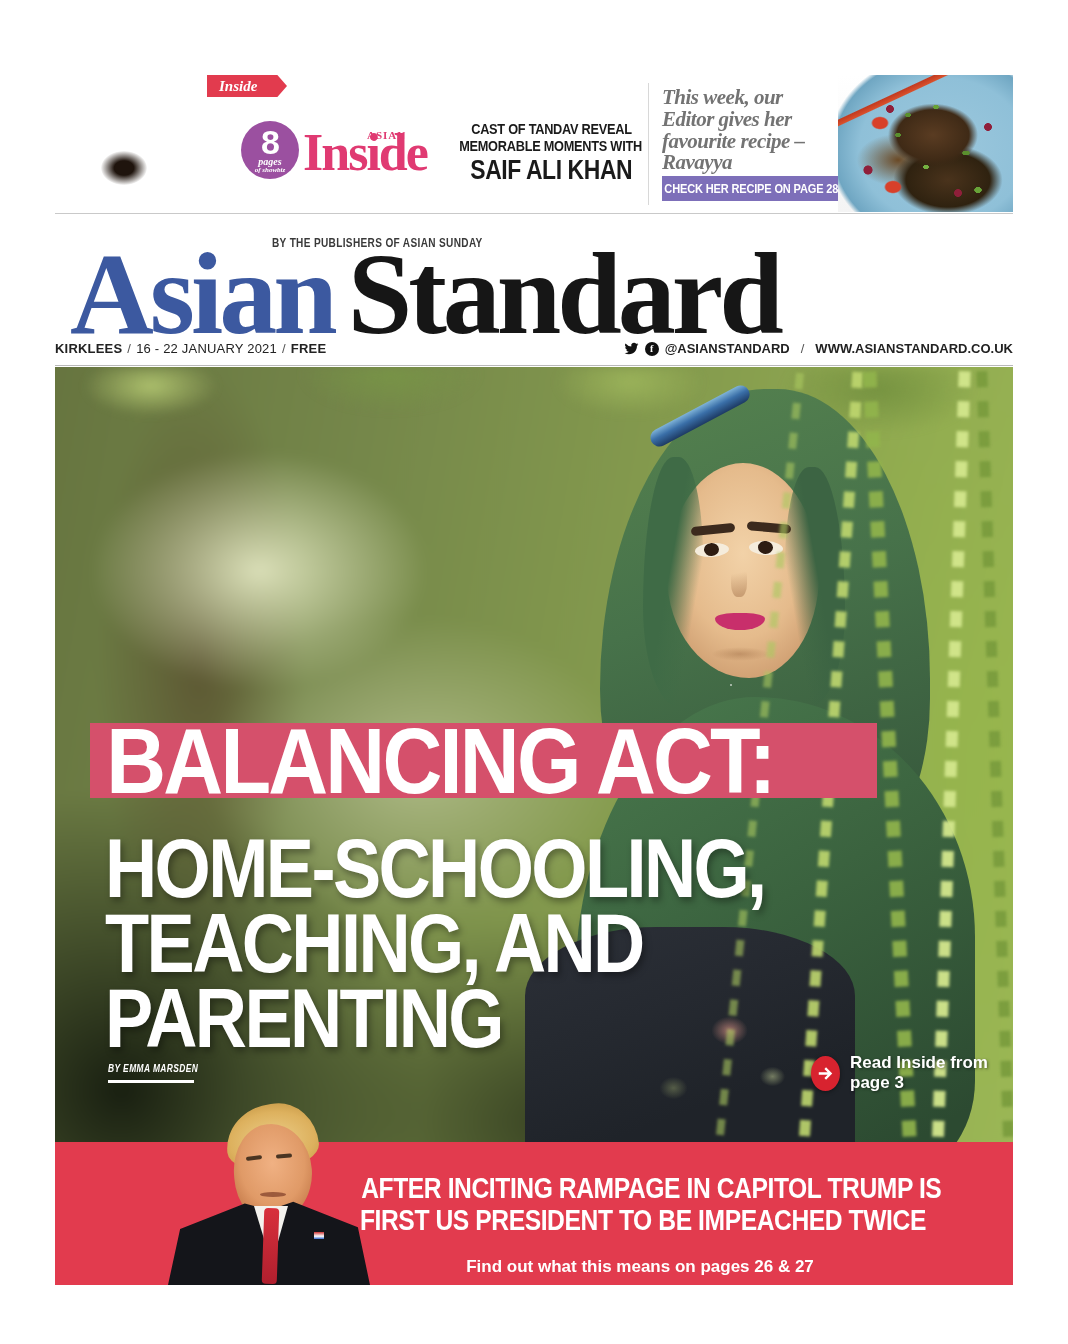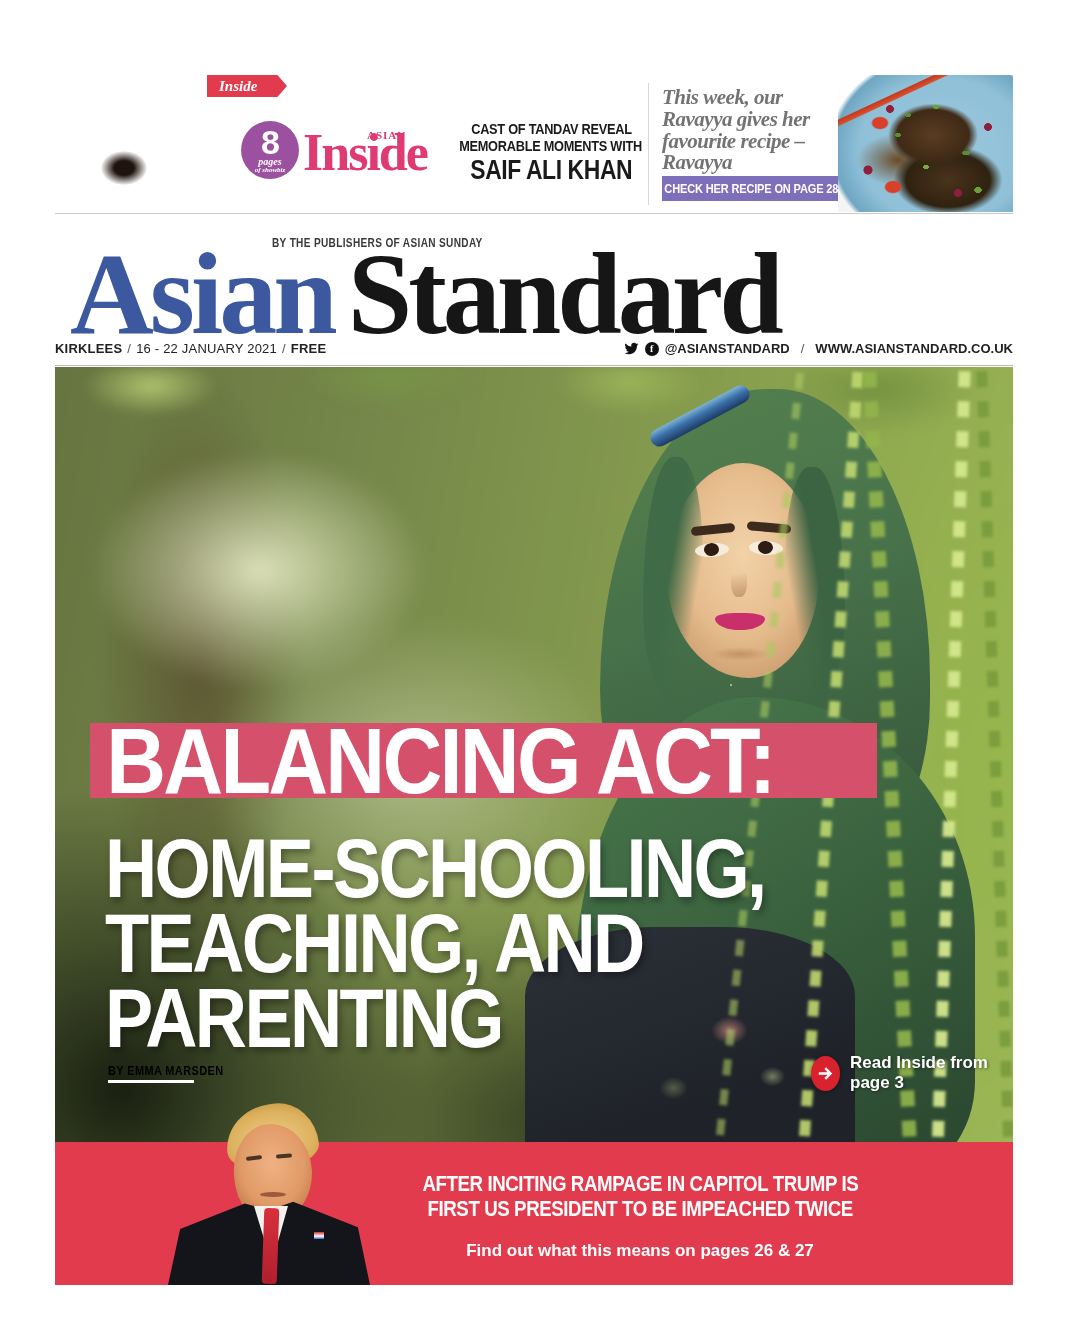--- a/index.html
+++ b/index.html
@@ -161,32 +161,32 @@
   
   #kicker-bar{left:35px;top:356px;width:787px;height:75px;background:var(--kicker_pink);
     display:flex;align-items:center;}
   #kicker-bar span{font-size:92px;font-weight:700;color:#fff;letter-spacing:-3px;
     padding-left:18px;line-height:1;}
   .hl{left:50px;color:#fff;font-weight:700;font-size:84px;line-height:1;letter-spacing:-3px;
     text-shadow:3px 4px 8px rgba(0,0,0,.35);}
   #hl-1{top:459px;}
   #hl-2{top:534px;}
   #hl-3{top:609px;}
-  #byline{left:53px;top:696px;color:#000000;font-size:13px;font-weight:700;letter-spacing:.5px;}
+  #byline{left:53px;top:696px;color:#ffffff;font-size:10px;font-weight:700;letter-spacing:.5px;font-style:italic;}
   #byline-rule{left:53px;top:713px;width:86px;height:3px;background:#fff;}
   #read-inside{left:756px;top:686px;display:flex;align-items:center;gap:10px;cursor:pointer;}
   #read-circle{width:35px;height:35px;border-radius:50%;background:#d8232f;display:flex;
     align-items:center;justify-content:center;box-shadow:0 1px 4px rgba(0,0,0,.4);}
   #read-circle svg{width:19px;height:19px;fill:#fff;}
   #read-label{color:#fff;font-size:17px;font-weight:700;text-shadow:1px 1px 3px rgba(0,0,0,.5);}
 
   
   #band{left:55px;top:1142px;width:958px;height:143px;background:var(--accent_red);}
   #band-text{position:absolute;left:255px;top:30px;width:660px;text-align:center;color:#fff;}
-  #band-text .l{font-size:22px;font-weight:700;line-height:1.12;letter-spacing:-.5px;}
+  #band-text .l{font-size:29px;font-weight:700;line-height:1.12;letter-spacing:-.5px;}
   #band-text .sub{font-size:17px;font-weight:700;margin-top:20px;}
   
   #trump{left:168px;top:1104px;width:202px;height:181px;}
   #trump-hair{position:absolute;left:58px;top:0px;width:92px;height:66px;
     background:radial-gradient(60px 40px at 50% 55%,#eccf8a 0%,#ddb15e 70%,#c89a48 100%);
     border-radius:55% 45% 50% 50%/70% 70% 35% 35%;transform:rotate(-6deg);}
   #trump-face{position:absolute;left:66px;top:20px;width:78px;height:98px;
     background:radial-gradient(46px 60px at 50% 40%,#f0b183 0%,#e09a67 70%,#c97f4e 100%);
     border-radius:48% 52% 55% 45%/50% 50% 52% 48%;transform:rotate(-4deg);}
   .t-eye{position:absolute;width:16px;height:4px;border-radius:3px;background:#4a3категор22;background:#4a3522;}
@@ -225,21 +225,21 @@
       <span class="style">Inside</span>
     </div>
     <div id="tandav" class="abs">
       <div class="s"><span class="condc">CAST OF TANDAV REVEAL</span></div>
       <div class="s"><span class="condc">MEMORABLE MOMENTS WITH</span></div>
       <div class="b"><span class="condc">SAIF ALI KHAN</span></div>
     </div>
     <div id="banner-divider" class="abs"></div>
     <div id="recipe-teaser" class="abs">
       <div>This week, our</div>
-      <div>Ravayya gives her</div>
+      <div>Editor gives her</div>
       <div>favourite recipe –</div>
       <div>Ravayya</div>
     </div>
     <div id="recipe-btn" class="abs">
       <span class="condc">CHECK HER RECIPE ON PAGE 28</span>
     </div>
     <div id="food-photo" class="abs">
       <div id="food-herbs" class="abs"></div>
     </div>
   </div>

